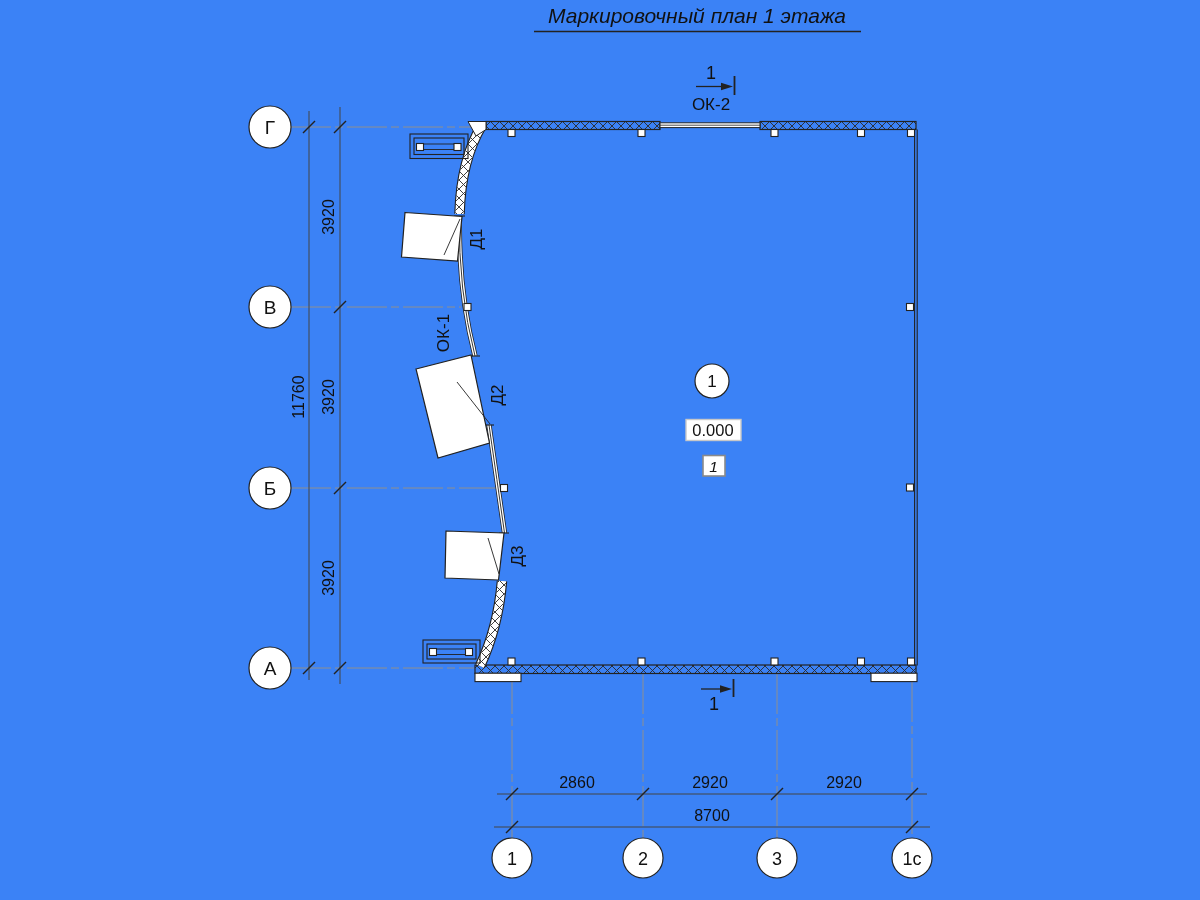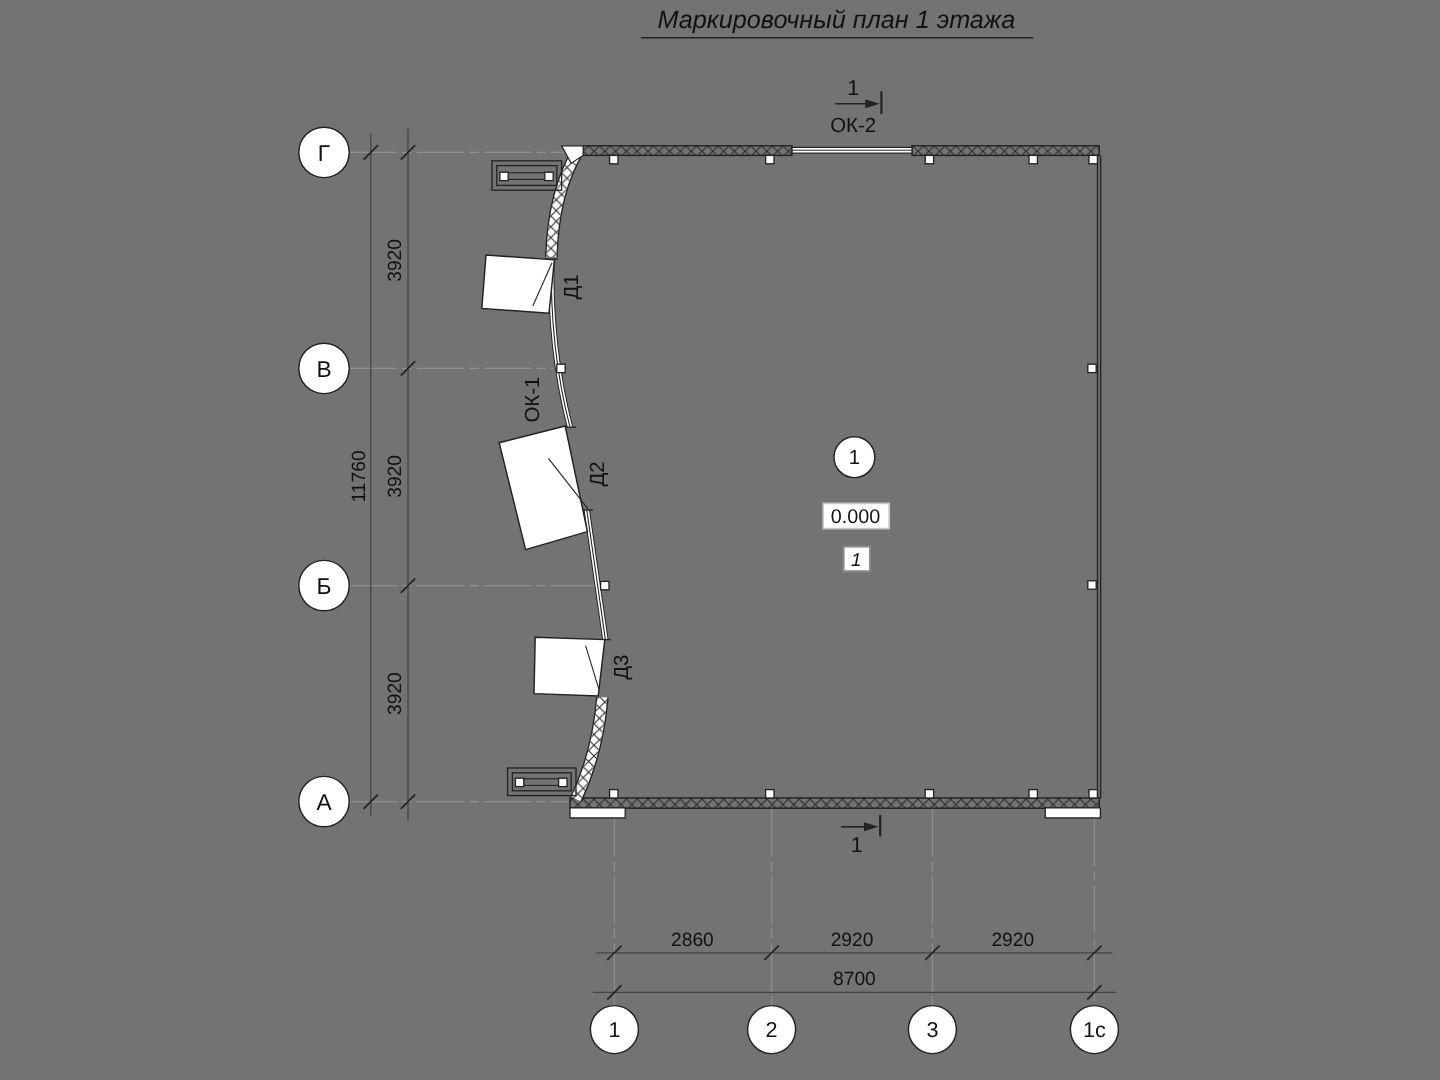--- a/index.html
+++ b/index.html
@@ -1,16 +1,16 @@
 <!DOCTYPE html>
 <html><head>
 <meta charset="utf-8">
 <style>
   html,body{margin:0;padding:0;background:#fff;}
-  .page{position:relative;width:1200px;height:900px;background:#737373;overflow:hidden;
+  .page{position:relative;width:1200px;height:900px;background:#3b82f6;overflow:hidden;
         font-family:"Liberation Sans",sans-serif;}
   svg text{fill:#111;font-family:"Liberation Sans",sans-serif;}
   .t-title{font-size:21px;font-style:italic;}
   .t-axis{font-size:19px;}
   .t-axis-b{font-size:18px;}
   .t-dim{font-size:16px;}
   .t-label{font-size:17px;}
   .t-mark{font-size:17px;}
   .t-small{font-size:16.5px;}
   .t-italic{font-style:italic;font-size:15.5px;}

